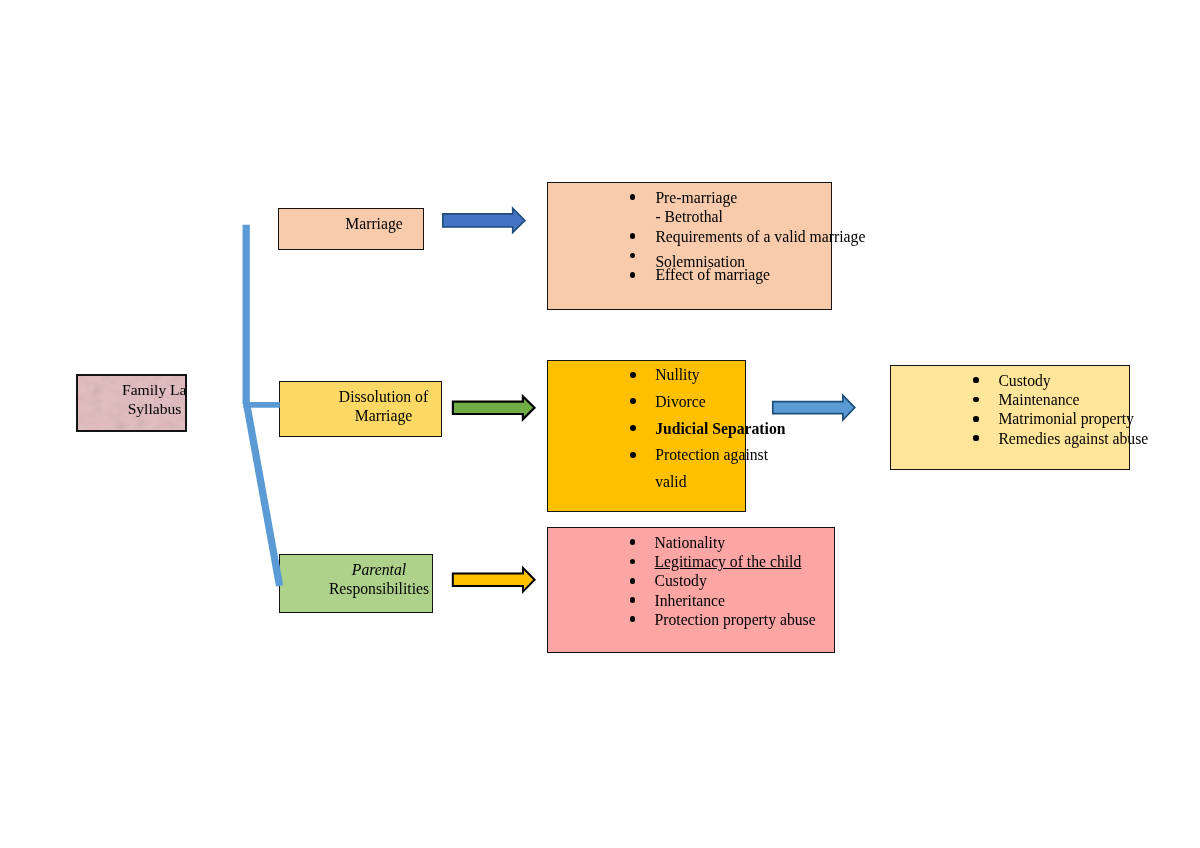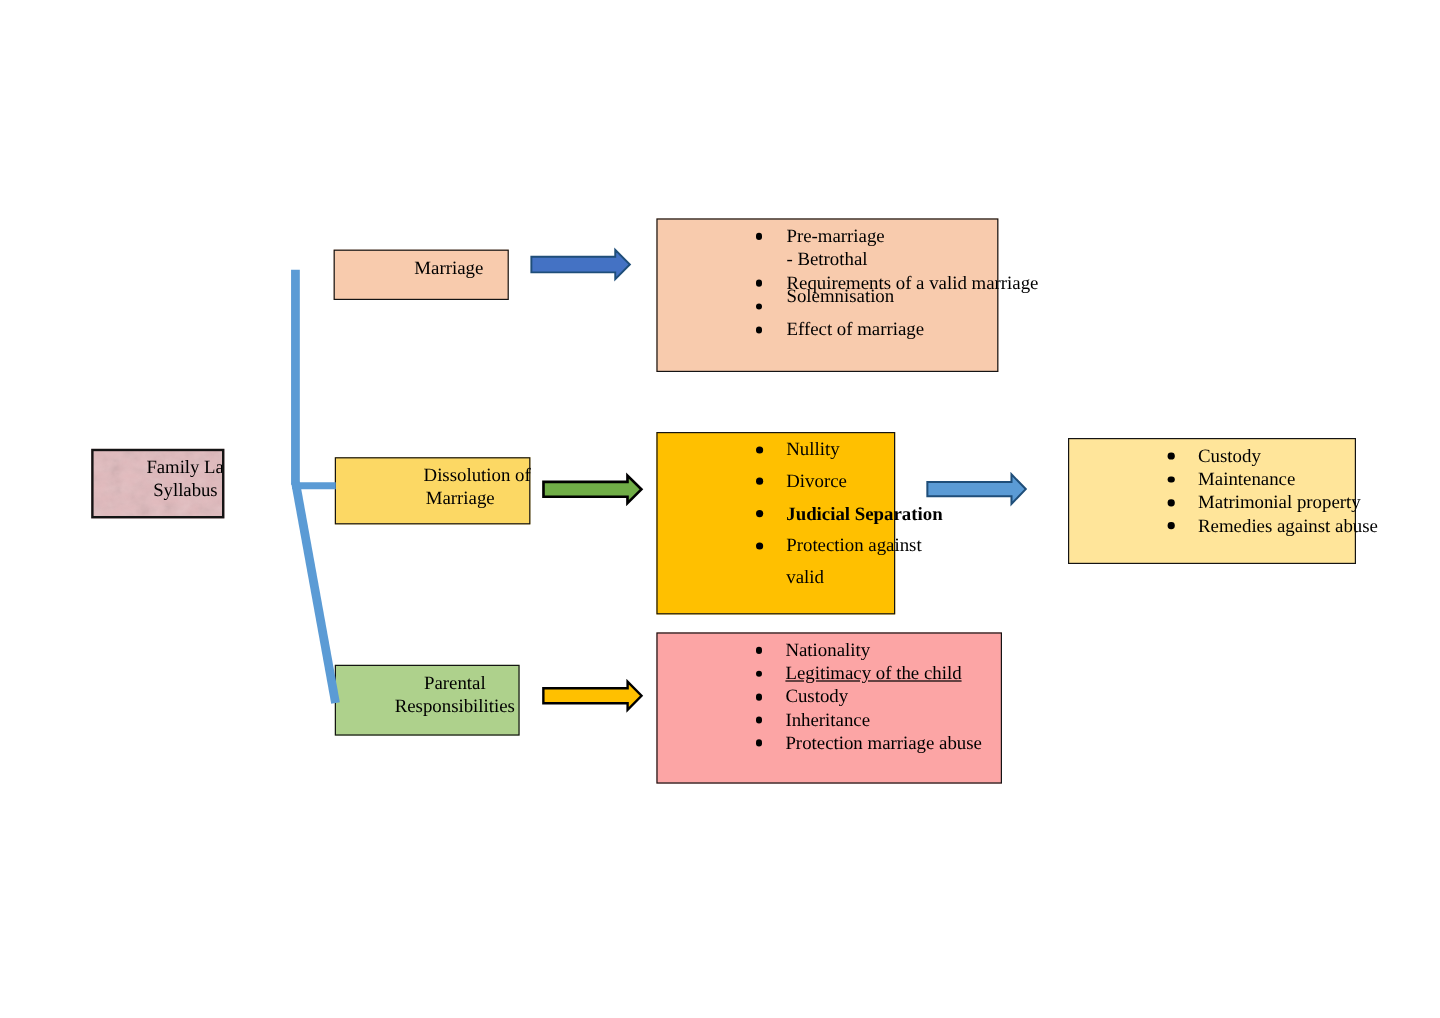--- a/index.html
+++ b/index.html
@@ -37,28 +37,28 @@
   </div>
 
   <div class="shape nodebox" style="left: 278px; top: 208px; width: 146px; height: 42px; background: rgb(248, 203, 173); border-color: rgb(20, 20, 20);">
     <div class="inner">
         <div class="bl-item" style="left: 0px; width: 100%; text-align: center; top: 7.7113px; font-size: 15.7px; line-height: 18.0393px;">Marriage</div>
       </div>
   </div>
 
   <div class="shape nodebox" style="left: 279px; top: 381px; width: 163px; height: 56px; background: rgb(252, 216, 100); border-color: rgb(20, 20, 20);">
     <div class="inner">
-        <div class="bl-item" style="left: 0px; width: 100%; text-align: right; top: 7.7113px; font-size: 15.7px; line-height: 18.0393px;">Dissolution of</div>
+        <div class="bl-item" style="left: 0px; width: 100%; text-align: center; top: 7.7113px; font-size: 15.7px; line-height: 18.0393px;">Dissolution of</div>
         <div class="bl-item" style="left: 0px; width: 100%; text-align: center; top: 26.3113px; font-size: 15.7px; line-height: 18.0393px;">Marriage</div>
       </div>
   </div>
 
   <div class="shape nodebox" style="left: 279px; top: 554px; width: 154px; height: 59px; background: rgb(174, 209, 140); border-color: rgb(20, 20, 20);">
     <div class="inner">
-        <div class="bl-item" style="left: 0px; width: 100%; text-align: center; top: 7.2113px; font-size: 15.7px; line-height: 18.0393px;">Parental</div>
+        <div class="bl-item" style="left: 0px; width: 100%; text-align: center; top: 7.2113px; font-size: 15.7px; line-height: 18.0393px; font-style: italic;">Parental</div>
         <div class="bl-item" style="left: 0px; width: 100%; text-align: center; top: 26.3113px; font-size: 15.7px; line-height: 18.0393px;">Responsibilities</div>
       </div>
   </div>
 
   <svg class="arrow" style="left:438px;top:202px;width:94px;height:40px;" viewBox="438 202 94 40">
     <path d="M442.8 213.9 L512.7 213.9 L512.7 208.2 L524.9 220.4 L512.7 232.6 L512.7 227 L442.8 227 Z" stroke-width="1.6" stroke-linejoin="miter" fill="#4472c4" stroke="#1f4e79"></path>
   </svg>
 
   <svg class="arrow" style="left:448px;top:390px;width:94px;height:40px;" viewBox="448 390 94 40">
     <path d="M452.9 401.6 L522.9 401.6 L522.9 396.3 L534.5 407.8 L522.9 419.3 L522.9 414 L452.9 414 Z" stroke-width="2.2" stroke-linejoin="miter" fill="#70ad47" stroke="#000000"></path>
@@ -73,21 +73,21 @@
   </svg>
 
   <div class="shape listbox" style="left: 547px; top: 182px; width: 285px; height: 128px; background: rgb(248, 203, 173); border-color: rgb(20, 20, 20);">
     <div class="inner">
         <div class="bl-dot" style="left: 36.95px; top: 12.755px; width: 5.7px; height: 5.7px;"></div>
         <div class="bl-item" style="left: 62.7px; top: 7.1113px; font-size: 15.7px; line-height: 18.0393px;">Pre-marriage</div>
         <div class="bl-item" style="left: 62.7px; top: 26.4613px; font-size: 15.7px; line-height: 18.0393px;">- Betrothal</div>
         <div class="bl-dot" style="left: 36.95px; top: 51.455px; width: 5.7px; height: 5.7px;"></div>
         <div class="bl-item" style="left: 62.7px; top: 45.8113px; font-size: 15.7px; line-height: 18.0393px;">Requirements of a valid marriage</div>
         <div class="bl-dot" style="left: 36.95px; top: 70.805px; width: 5.7px; height: 5.7px;"></div>
-        <div class="bl-item" style="left: 62.7px; top: 57px; font-size: 15.7px; line-height: 18.0393px;">Solemnisation</div>
+        <div class="bl-item" style="left: 62.7px; top: 71px; font-size: 15.7px; line-height: 18.0393px;">Solemnisation</div>
         <div class="bl-dot" style="left: 36.95px; top: 90.155px; width: 5.7px; height: 5.7px;"></div>
         <div class="bl-item" style="left: 62.7px; top: 84.5113px; font-size: 15.7px; line-height: 18.0393px;">Effect of marriage</div>
       </div>
   </div>
 
   <div class="shape listbox" style="left: 547px; top: 360px; width: 199px; height: 152px; background: rgb(255, 192, 0); border-color: rgb(20, 20, 20); padding-left: 27px;">
     <div class="inner">
         <div class="bl-dot" style="left: 36.8px; top: 11.805px; width: 6px; height: 6px;"></div>
         <div class="bl-item" style="left: 62.5px; top: 6.3113px; font-size: 15.7px; line-height: 18.0393px;">Nullity</div>
         <div class="bl-dot" style="left: 36.8px; top: 38.555px; width: 6px; height: 6px;"></div>
@@ -104,21 +104,21 @@
     <div class="inner">
         <div class="bl-dot" style="left: 36.95px; top: 12.555px; width: 5.7px; height: 5.7px;"></div>
         <div class="bl-item" style="left: 61.8px; top: 6.9113px; font-size: 15.7px; line-height: 18.0393px;">Nationality</div>
         <div class="bl-dot" style="left: 36.95px; top: 31.855px; width: 5.7px; height: 5.7px;"></div>
         <div class="bl-item" style="left: 61.8px; top: 26.2113px; font-size: 15.7px; line-height: 18.0393px; text-decoration: underline;">Legitimacy of the child</div>
         <div class="bl-dot" style="left: 36.95px; top: 51.155px; width: 5.7px; height: 5.7px;"></div>
         <div class="bl-item" style="left: 61.8px; top: 45.5113px; font-size: 15.7px; line-height: 18.0393px;">Custody</div>
         <div class="bl-dot" style="left: 36.95px; top: 70.455px; width: 5.7px; height: 5.7px;"></div>
         <div class="bl-item" style="left: 61.8px; top: 64.8113px; font-size: 15.7px; line-height: 18.0393px;">Inheritance</div>
         <div class="bl-dot" style="left: 36.95px; top: 89.755px; width: 5.7px; height: 5.7px;"></div>
-        <div class="bl-item" style="left: 61.8px; top: 84.1113px; font-size: 15.7px; line-height: 18.0393px;">Protection marriage abuse</div>
+        <div class="bl-item" style="left: 61.8px; top: 84.1113px; font-size: 15.7px; line-height: 18.0393px;">Protection property abuse</div>
       </div>
   </div>
 
   <div class="shape listbox" style="left: 890px; top: 365px; width: 240px; height: 105px; background: rgb(255, 229, 154); border-color: rgb(20, 20, 20);">
     <div class="inner">
         <div class="bl-dot" style="left: 37.35px; top: 12.605px; width: 5.7px; height: 5.7px;"></div>
         <div class="bl-item" style="left: 62.7px; top: 6.9613px; font-size: 15.7px; line-height: 18.0393px;">Custody</div>
         <div class="bl-dot" style="left: 37.35px; top: 31.905px; width: 5.7px; height: 5.7px;"></div>
         <div class="bl-item" style="left: 62.7px; top: 26.2613px; font-size: 15.7px; line-height: 18.0393px;">Maintenance</div>
         <div class="bl-dot" style="left: 37.35px; top: 51.205px; width: 5.7px; height: 5.7px;"></div>

